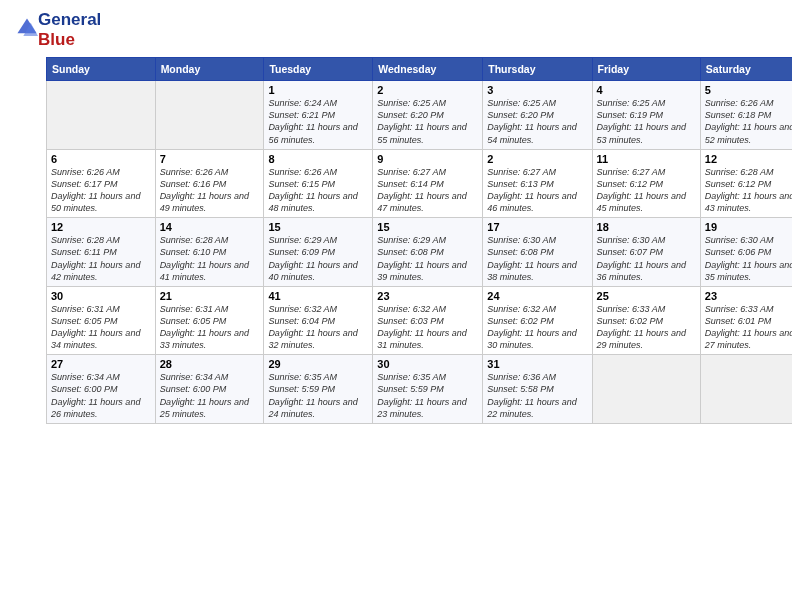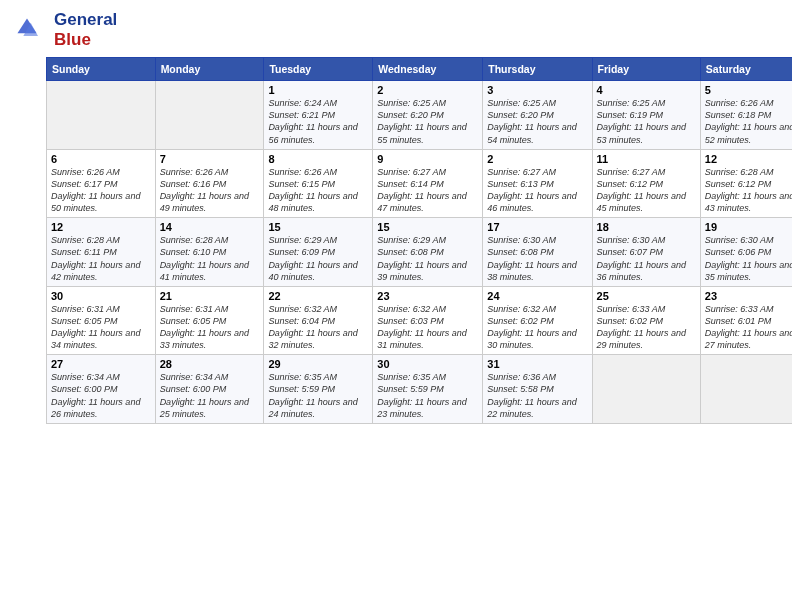--- a/index.html
+++ b/index.html
@@ -94,21 +94,21 @@
 <div class="page">
 
   <div class="header">
     <div class="logo">
       <div>
         <svg class="logo-icon" viewBox="0 0 30 30">
           <polygon points="15,2 28,22 2,22" fill="#3355cc" opacity="0.85"></polygon>
           <polygon points="20,8 30,26 10,26" fill="#5577dd" opacity="0.6"></polygon>
         </svg>
       </div>
-      <div style="margin-left:16px;">
+      <div style="margin-left:0;">
         <div style="font-size:17px;font-weight:bold;color:#1a3a8f;line-height:1.15;">General</div>
         <div style="font-size:17px;font-weight:bold;color:#b91c1c;line-height:1.15;">Blue</div>
       </div>
     </div>
     <div class="title-block">
       <div class="month-title"></div>
       <div class="location-title"></div>
     </div>
   </div>
 
@@ -254,21 +254,21 @@
 Sunset: 6:05 PM
 Daylight: 11 hours and 34 minutes.</div>
           </td>
           <td>
             <span class="day-number">21</span>
             <div class="day-info" style="white-space: pre-line;">Sunrise: 6:31 AM
 Sunset: 6:05 PM
 Daylight: 11 hours and 33 minutes.</div>
           </td>
           <td>
-            <span class="day-number">22</span>
+            <span class="day-number">41</span>
             <div class="day-info" style="white-space: pre-line;">Sunrise: 6:32 AM
 Sunset: 6:04 PM
 Daylight: 11 hours and 32 minutes.</div>
           </td>
           <td>
             <span class="day-number">23</span>
             <div class="day-info" style="white-space: pre-line;">Sunrise: 6:32 AM
 Sunset: 6:03 PM
 Daylight: 11 hours and 31 minutes.</div>
           </td>

